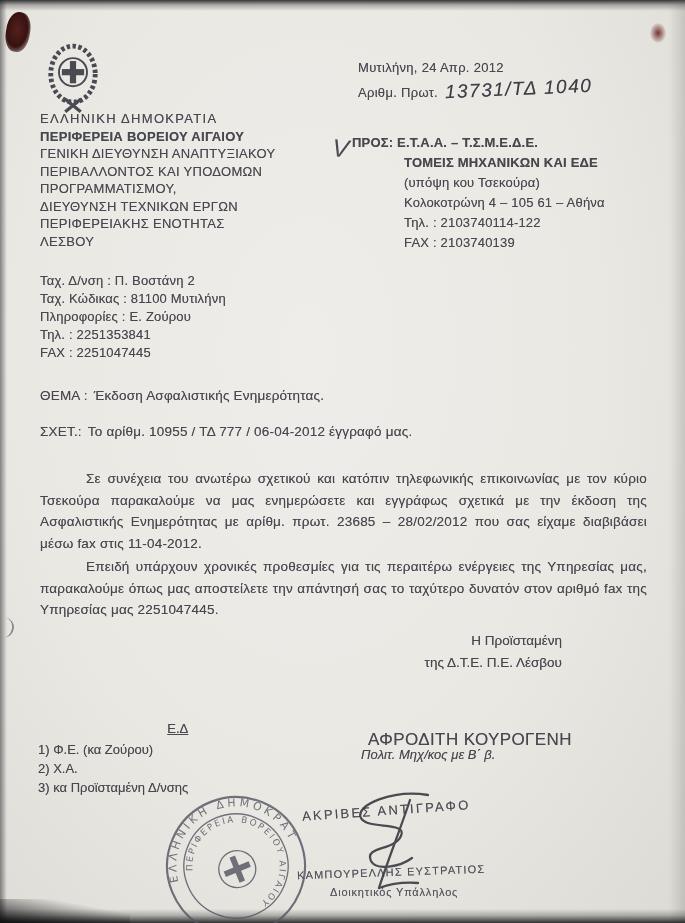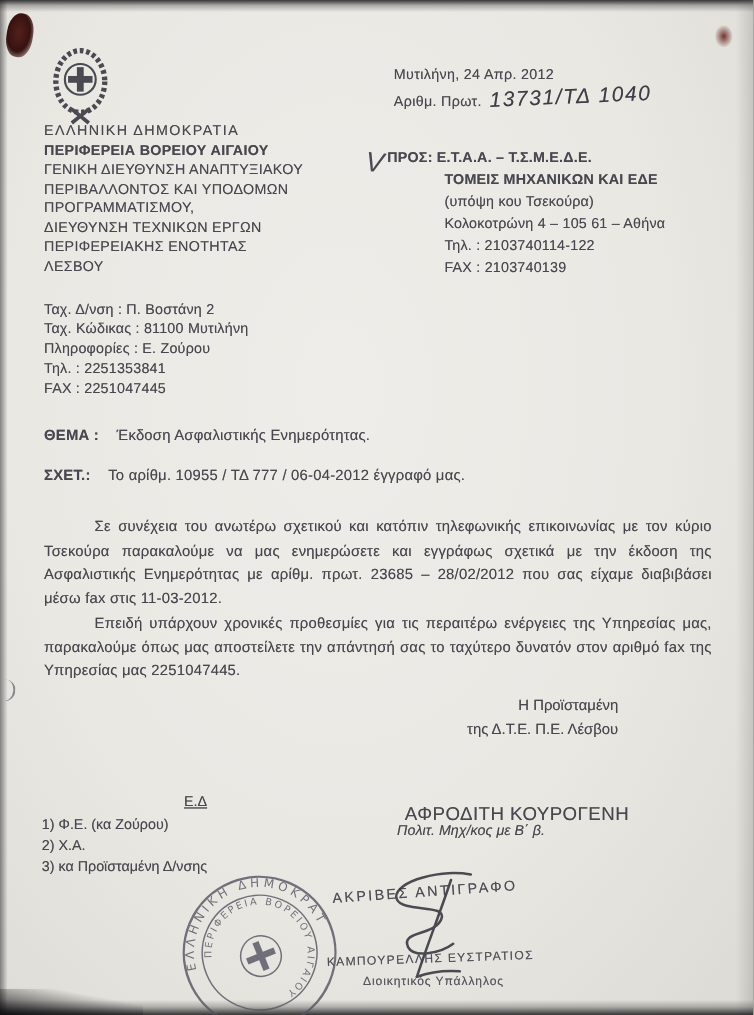--- a/index.html
+++ b/index.html
@@ -44,21 +44,21 @@
     display:inline-block; margin-left:7px; font-size:19px; font-style:italic;
     letter-spacing:1.5px; color:#3d3d46; transform:rotate(-2.5deg) translateY(-2px);
   }
   .checkmark { left:332px; top:134px; font-size:25px; font-style:italic; color:#4a4a54; transform:rotate(6deg); }
 
   .recipient { left:352px; top:133px; font-size:13px; line-height:20px; letter-spacing:.2px; }
   .recipient .ind { margin-left:52px; }
 
   .subjline { left:40px; top:388px; font-size:13.5px; letter-spacing:.2px; }
   .refline  { left:40px; top:424px; font-size:13.5px; letter-spacing:.2px; }
-  .lbl { font-weight:700; margin-right:16px; }
+  .lbl { font-weight:400; margin-right:6px; }
 
   .para { left:40px; width:607px; font-size:13.5px; line-height:21.5px; letter-spacing:.2px;
           text-align:justify; text-indent:46px; color:#46464e; }
   .para1 { top:468px; }
   .para2 { top:556px; }
 
   .closing { left:392px; top:630px; width:170px; text-align:right; font-size:13.5px; line-height:22px; }
 
   .distribution { left:38px; top:719px; font-size:13px; line-height:19px; }
   .distribution .title { text-decoration:underline; margin-bottom:2px;text-align:right; }
@@ -135,21 +135,21 @@
     <div class="ind">FAX : 2103740139</div>
   </div>
 
   <div class="abs subjline soft">
     <span class="lbl">ΘΕΜΑ :</span><span>Έκδοση Ασφαλιστικής Ενημερότητας.</span>
   </div>
   <div class="abs refline soft">
     <span class="lbl">ΣΧΕΤ.:</span><span>Το αρίθμ. 10955 / ΤΔ 777 / 06-04-2012 έγγραφό μας.</span>
   </div>
 
-  <div class="abs para para1 soft">Σε συνέχεια του ανωτέρω σχετικού και κατόπιν  τηλεφωνικής επικοινωνίας με τον κύριο Τσεκούρα παρακαλούμε να μας ενημερώσετε και εγγράφως σχετικά με την έκδοση της Ασφαλιστικής Ενημερότητας με αρίθμ. πρωτ. 23685 – 28/02/2012 που σας είχαμε διαβιβάσει μέσω fax στις 11-03-2012.</div>
+  <div class="abs para para1 soft">Σε συνέχεια του ανωτέρω σχετικού και κατόπιν  τηλεφωνικής επικοινωνίας με τον κύριο Τσεκούρα παρακαλούμε να μας ενημερώσετε και εγγράφως σχετικά με την έκδοση της Ασφαλιστικής Ενημερότητας με αρίθμ. πρωτ. 23685 – 28/02/2012 που σας είχαμε διαβιβάσει μέσω fax στις 11-04-2012.</div>
   <div class="abs para para2 soft">Επειδή υπάρχουν χρονικές προθεσμίες για τις περαιτέρω ενέργειες της Υπηρεσίας μας,  παρακαλούμε όπως μας αποστείλετε την απάντησή σας το ταχύτερο δυνατόν στον αριθμό fax της Υπηρεσίας μας 2251047445.</div>
 
   <div class="abs closing soft">
     <div>Η Προϊσταμένη</div>
     <div>της Δ.Τ.Ε. Π.Ε. Λέσβου</div>
   </div>
 
   <div class="abs distribution soft">
     <div class="title">Ε.Δ</div>
     <div>1) Φ.Ε. (κα Ζούρου)</div>

